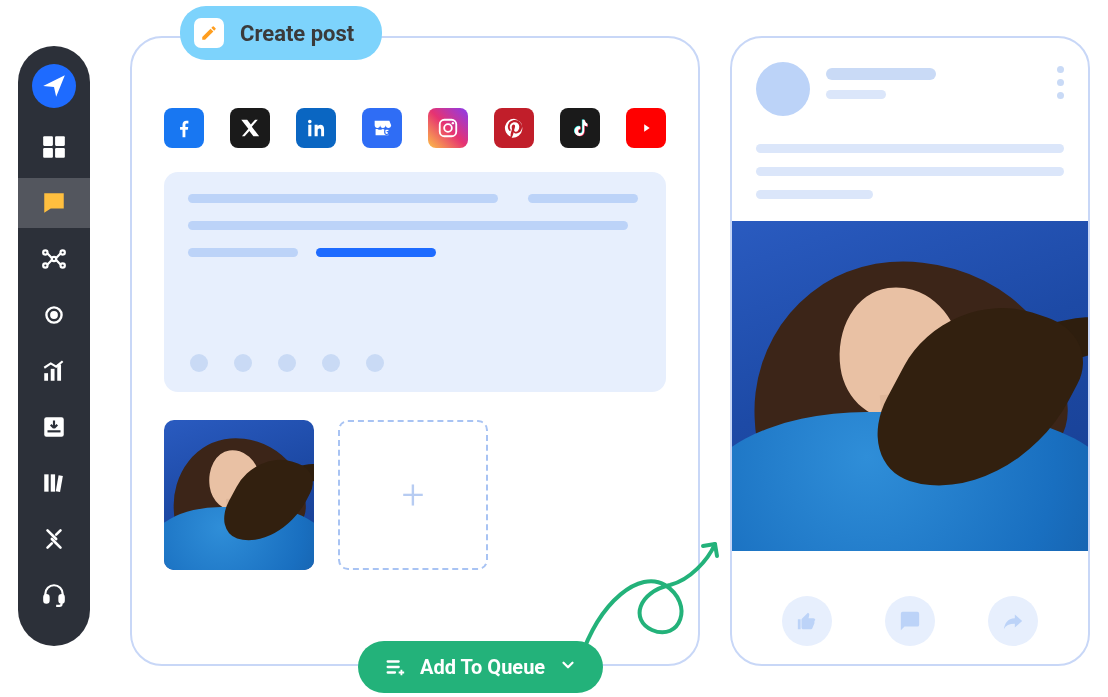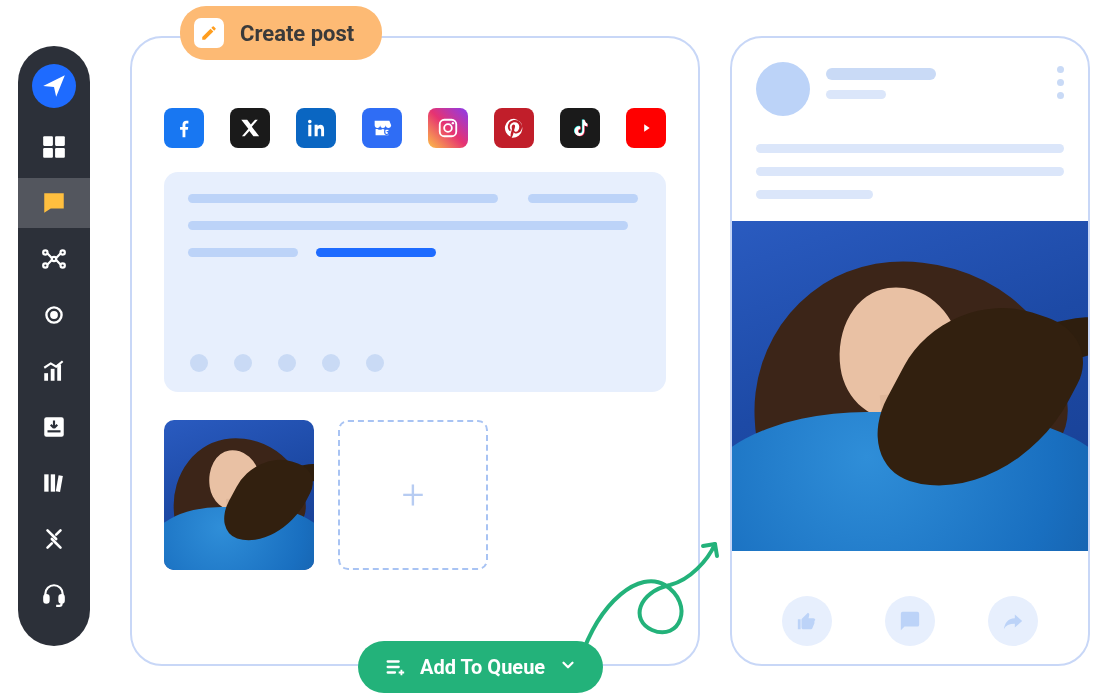--- a/index.html
+++ b/index.html
@@ -47,21 +47,21 @@
     background: #1e6bff;
     border-radius: 50%;
     margin-bottom: 8px;
   }
 
   
   .create-post-pill {
     position: absolute;
     left: 180px;
     top: 6px;
-    background: #fdba74;
+    background: #7dd3fc;
     border-radius: 26px;
     padding: 12px 28px 12px 14px;
     display: flex;
     align-items: center;
     gap: 16px;
     cursor: pointer;
     z-index: 20;
   }
   .create-post-ic {
     width: 30px; height: 30px;

